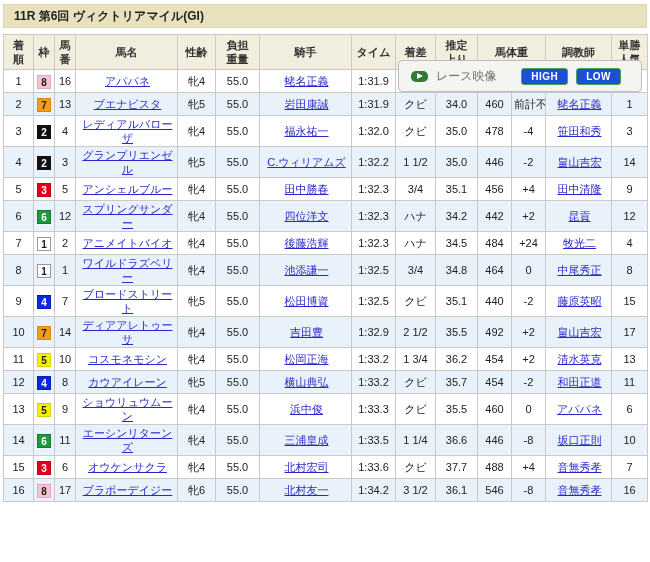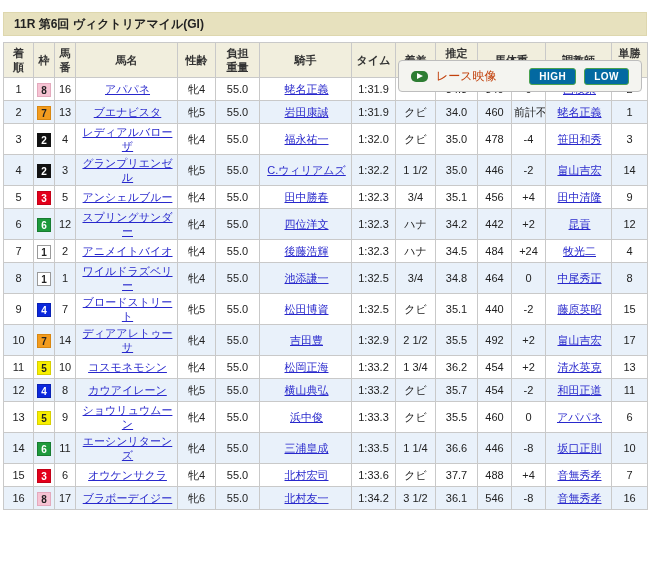--- a/index.html
+++ b/index.html
@@ -1,19 +1,19 @@
 <!DOCTYPE html>
 <html><head>
 <meta charset="utf-8">
 <style>
   * { box-sizing: border-box; margin: 0; padding: 0; }
   html,body { width: 650px; background: #ffffff; font-family: "Liberation Sans", "DejaVu Sans", sans-serif; }
   body { position: relative; height: 562px; overflow: hidden; color: #222; }
 
-  .header-wrap { position: relative; padding-top: 12px; }
+  .header-wrap { position: relative; padding-top: 4px; }
 
   .title-bar {
     margin: 0 3px; height: 24px; line-height: 22px;
     background: #e7e1be; border: 1px solid #ded7ae;
     font-size: 12px; font-weight: bold; color: #222;
     padding-left: 10px;
   }
 
   .race-info { position: relative; height: 64px; margin-top: 5px; font-size: 11px; }
   .race-info span { position: absolute; white-space: nowrap; }
@@ -29,28 +29,28 @@
 
   .video-box {
     position: absolute; left: 398px; top: 60px; width: 244px; height: 32px;
     background: #f4f4f0; border: 1px solid #bdbdbd; border-radius: 4px;
     display: flex; align-items: center;
   }
   .play-icon { display: inline-block; width: 17px; height: 11px; background: #2e7d33;
     border-radius: 5px; position: relative; margin: 0 8px 0 12px; flex: 0 0 auto; }
   .play-icon::after { content: ""; position: absolute; left: 6px; top: 2px;
     border-left: 6px solid #fff; border-top: 3.5px solid transparent; border-bottom: 3.5px solid transparent; }
-  .video-label { font-size: 12px; color: #c2410c; }
+  .video-label { font-size: 12px; color: #737373; }
   .vbtn {
     margin-left: 8px; padding: 2px 9px; border: 1px solid #4aa24f; border-radius: 3px;
-    background: #0369a1; color: #fff; font-size: 10px; font-weight: bold;
+    background: #1d4ed8; color: #fff; font-size: 10px; font-weight: bold;
     letter-spacing: 0.5px; cursor: pointer; font-family: inherit;
   }
   .vbtn-high { margin-left: auto; }
-  .vbtn-low  { margin-right: 12px; }
+  .vbtn-low  { margin-right: 20px; }
 
   table.results {
     border-collapse: collapse; table-layout: fixed;
     width: 644px; margin: 6px 3px 0 3px;
   }
   .results th, .results td {
     border: 1px solid #c9c9c9; font-size: 11px; line-height: 14px;
     padding: 1px 2px; text-align: center; overflow: hidden;
   }
   .results th {

